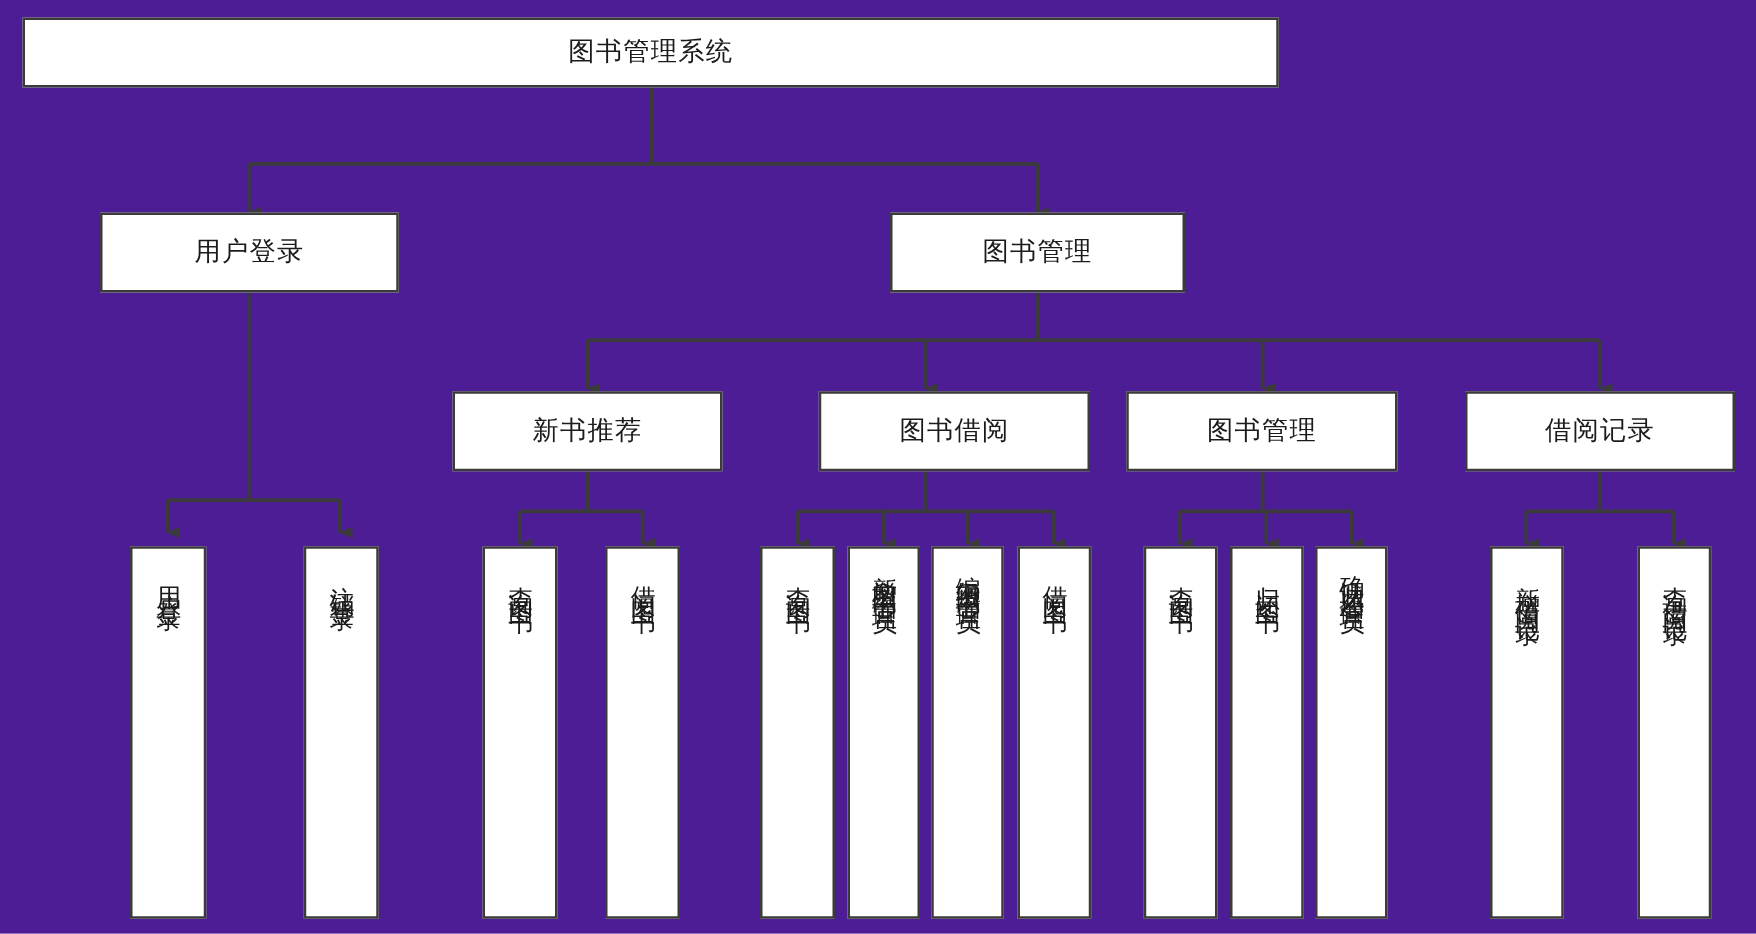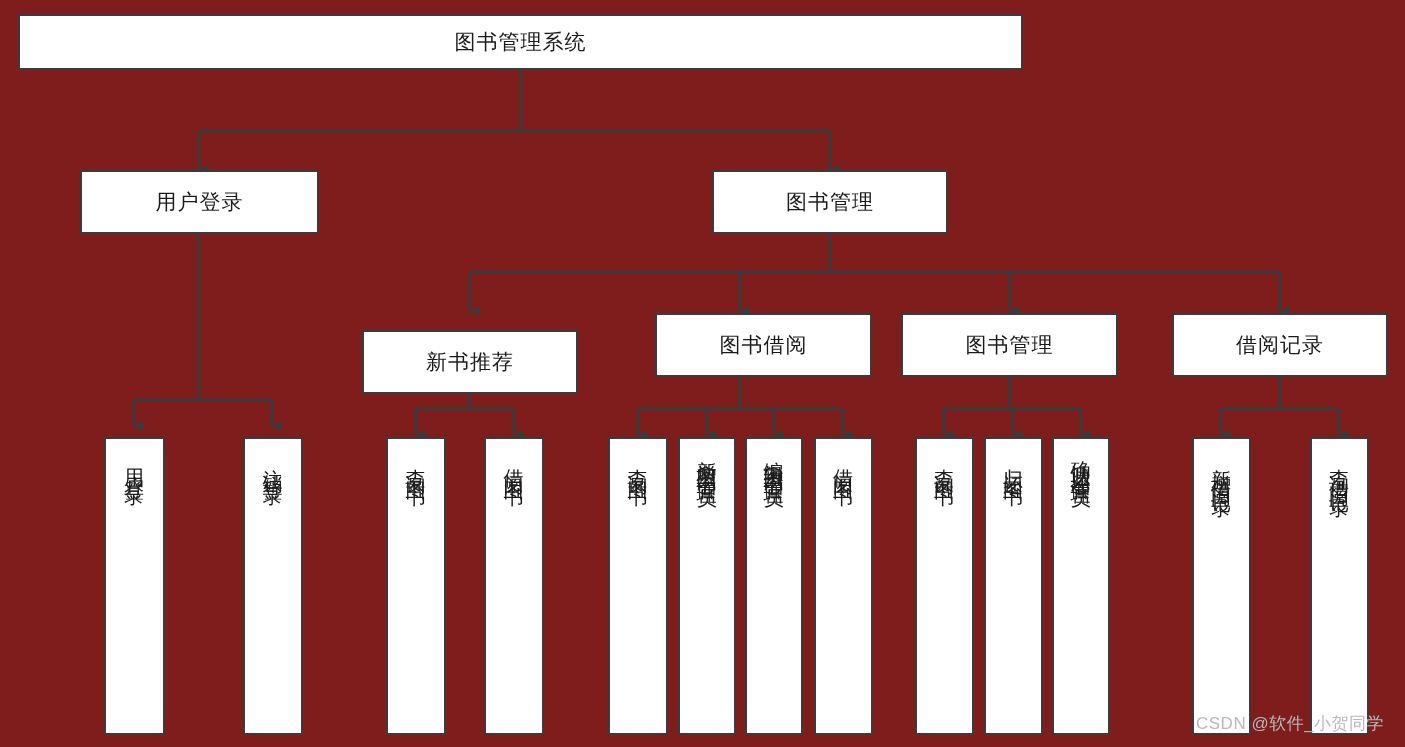--- a/index.html
+++ b/index.html
@@ -7,21 +7,21 @@
     padding: 0;
     background: #ffffff;
   }
   body {
     font-family: "Liberation Sans", "DejaVu Sans", sans-serif;
   }
   #diagram-root {
     position: relative;
     width: 1405px;
     height: 747px;
-    background: #7f1d1d;
+    background: #4c1d95;
     overflow: hidden;
     text-decoration: underline;
   }
   svg.edges {
     position: absolute;
     left: 0;
     top: 0;
     width: 1405px;
     height: 747px;
   }
@@ -135,21 +135,21 @@
   <div id="node-layer">
       <div class="node horizontal" style="left: 18px; top: 14px; width: 1005px; height: 56px; border-color: rgb(59, 59, 59); background: rgb(255, 255, 255);">
         <span class="node-label">图书管理系统</span>
       </div>
       <div class="node horizontal" style="left: 80px; top: 170px; width: 239px; height: 64px; border-color: rgb(59, 59, 59); background: rgb(255, 255, 255);">
         <span class="node-label">用户登录</span>
       </div>
       <div class="node horizontal" style="left: 712px; top: 170px; width: 236px; height: 64px; border-color: rgb(59, 59, 59); background: rgb(255, 255, 255); justify-content: center;">
         <span class="node-label">图书管理</span>
       </div>
-      <div class="node horizontal" style="left: 362px; top: 330px; width: 216px; height: 64px; border-color: rgb(59, 59, 59); background: rgb(255, 255, 255); text-align: center;">
+      <div class="node horizontal" style="left: 362px; top: 313px; width: 216px; height: 64px; border-color: rgb(59, 59, 59); background: rgb(255, 255, 255); text-align: center;">
         <span class="node-label">新书推荐</span>
       </div>
       <div class="node horizontal" style="left: 632px; top: 313px; width: 217px; height: 64px; border-color: rgb(59, 59, 59); background: rgb(255, 255, 255); margin-left: 23px;">
         <span class="node-label">图书借阅</span>
       </div>
       <div class="node horizontal" style="left: 901px; top: 313px; width: 217px; height: 64px; border-color: rgb(59, 59, 59); background: rgb(255, 255, 255);">
         <span class="node-label">图书管理</span>
       </div>
       <div class="node horizontal" style="left: 1172px; top: 313px; width: 216px; height: 64px; border-color: rgb(59, 59, 59); background: rgb(255, 255, 255);">
         <span class="node-label">借阅记录</span>
@@ -188,14 +188,13 @@
         <span class="node-label">确认归还（管理员）</span>
       </div>
       <div class="node vertical" style="left: 1192px; top: 437px; width: 59px; height: 298px; border-color: rgb(59, 59, 59); background: rgb(255, 255, 255);">
         <span class="node-label">新增借阅记录</span>
       </div>
       <div class="node vertical" style="left: 1310px; top: 437px; width: 59px; height: 298px; border-color: rgb(59, 59, 59); background: rgb(255, 255, 255);">
         <span class="node-label">查询借阅记录</span>
       </div>
     </div>
 
-  <div class="watermark" style="left:1196px; top:712px;">CSDN @软件_小贺同学</div>
 </div>
 
 </body></html>

